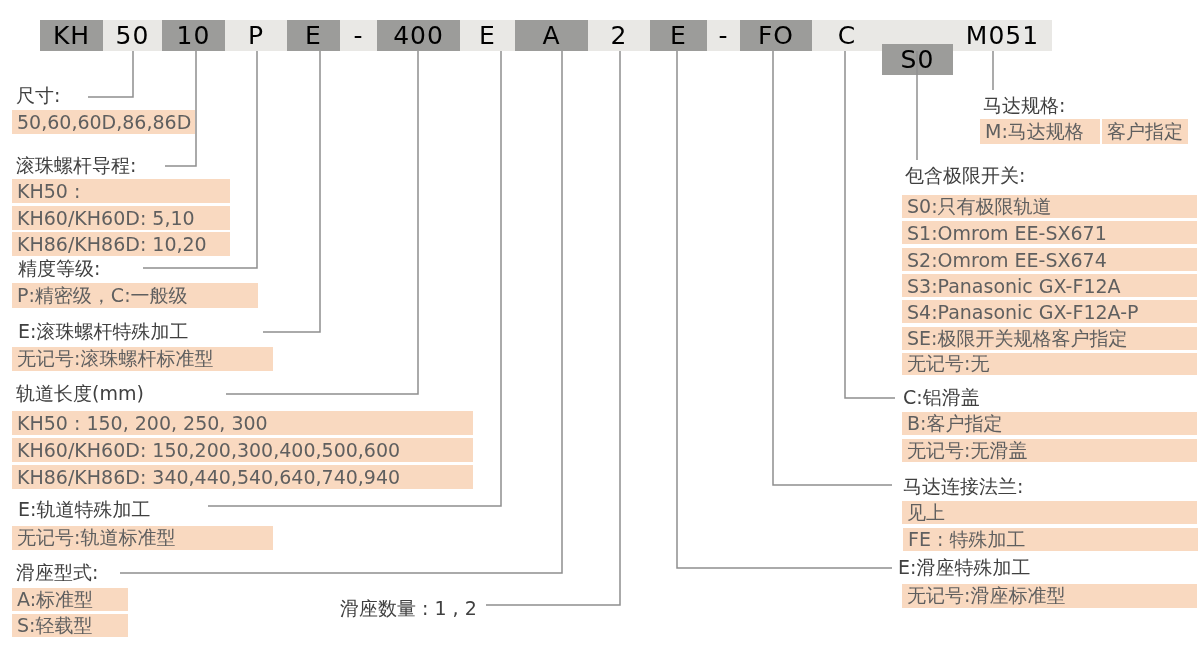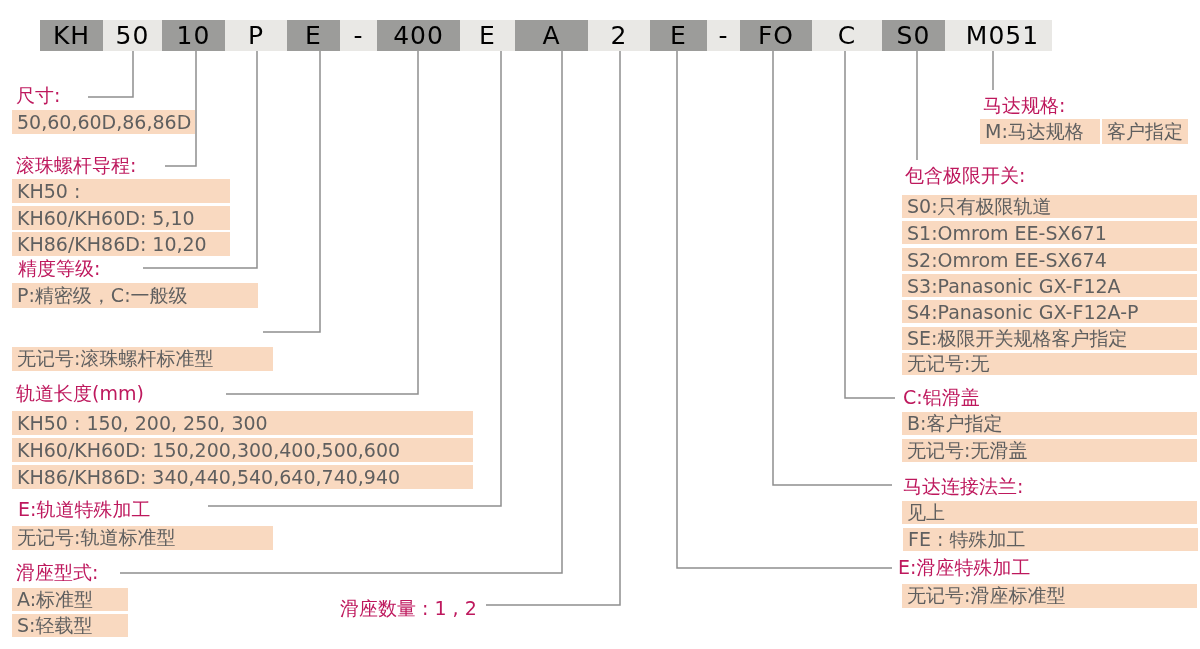--- a/index.html
+++ b/index.html
@@ -2,21 +2,21 @@
 <html><head>
 <meta charset="utf-8">
 <style>
   html,body{margin:0;padding:0;background:#fff;}
   #canvas{position:relative;width:1200px;height:649px;background:#ffffff;overflow:hidden;
           font-family:"DejaVu Sans",sans-serif;}
   .bar-bg{position:absolute;left:40px;top:20px;width:1012px;height:31px;background:#E9E8E5;}
   .seg{position:absolute;top:20px;height:31px;display:flex;align-items:center;justify-content:center;
        font-size:25px;color:#000000;letter-spacing:1px;}
   .seg.dark{background:#9C9C9A;}
-  .lbl{position:absolute;color:#be185d;font-size:19px;white-space:nowrap;line-height:22px;}
+  .lbl{position:absolute;color:#404040;font-size:19px;white-space:nowrap;line-height:22px;}
   .hl{position:absolute;background:#F9D9C0;color:#5F5F5F;font-size:19px;white-space:nowrap;
       display:flex;align-items:center;padding-left:5px;box-sizing:border-box;}
   svg.connectors{position:absolute;left:0;top:0;pointer-events:none;}
   svg.connectors polyline{fill:none;stroke:#8F8F8F;stroke-width:1.5;}
 </style>
 </head>
 <body>
 
 <div id="canvas">
 
@@ -28,21 +28,21 @@
   <div class="seg dark" style="left:287px;width:53px;">E</div>
   <div class="seg" style="left:340px;width:37px;">-</div>
   <div class="seg dark" style="left:377px;width:83px;">400</div>
   <div class="seg" style="left:460px;width:55px;">E</div>
   <div class="seg dark" style="left:515px;width:73px;">A</div>
   <div class="seg" style="left:588px;width:62px;">2</div>
   <div class="seg dark" style="left:650px;width:57px;">E</div>
   <div class="seg" style="left:707px;width:33px;">-</div>
   <div class="seg dark" style="left:740px;width:72px;">FO</div>
   <div class="seg" style="left:812px;width:70px;">C</div>
-  <div class="seg dark" style="left:882px;width:63px;">S0</div>
+  <div class="seg dark" style="left:882px;width:71px;margin-top:24px;">S0</div>
   <div class="seg" style="left:953px;width:99px;">M051</div>
 
   <svg class="connectors" width="1200" height="649">
     <polyline points="133,51 133,97 88,97"></polyline>
     <polyline points="196,51 196,166 165,166"></polyline>
     <polyline points="257,51 257,268 143,268"></polyline>
     <polyline points="320,51 320,332 263,332"></polyline>
     <polyline points="418,51 418,394 226,394"></polyline>
     <polyline points="501,51 501,506 208,506"></polyline>
     <polyline points="562,51 562,573 120,573"></polyline>
@@ -58,20 +58,21 @@
   <div class="hl" style="left:12px;top:110px;width:183px;height:24px;">50,60,60D,86,86D</div>
 
   <div class="lbl" style="left:16px;top:154px;">滚珠螺杆导程:</div>
   <div class="hl" style="left:12px;top:179px;width:218px;height:24px;">KH50 :</div>
   <div class="hl" style="left:12px;top:206px;width:218px;height:24px;">KH60/KH60D: 5,10</div>
   <div class="hl" style="left:12px;top:232px;width:218px;height:24px;">KH86/KH86D: 10,20</div>
 
   <div class="lbl" style="left:18px;top:257px;">精度等级:</div>
   <div class="hl" style="left:12px;top:283px;width:246px;height:25px;">P:精密级，C:一般级</div>
 
+  <div class="lbl" style="left:18px;top:320px;">E:滚珠螺杆特殊加工</div>
   <div class="hl" style="left:12px;top:347px;width:261px;height:24px;">无记号:滚珠螺杆标准型</div>
 
   <div class="lbl" style="left:16px;top:382px;">轨道长度(mm)</div>
   <div class="hl" style="left:12px;top:411px;width:461px;height:24px;">KH50 : 150, 200, 250, 300</div>
   <div class="hl" style="left:12px;top:438px;width:461px;height:24px;">KH60/KH60D: 150,200,300,400,500,600</div>
   <div class="hl" style="left:12px;top:465px;width:461px;height:24px;">KH86/KH86D: 340,440,540,640,740,940</div>
 
   <div class="lbl" style="left:18px;top:498px;">E:轨道特殊加工</div>
   <div class="hl" style="left:12px;top:526px;width:261px;height:24px;">无记号:轨道标准型</div>
 

